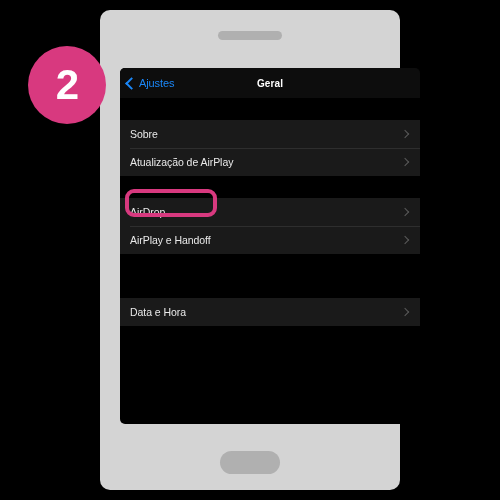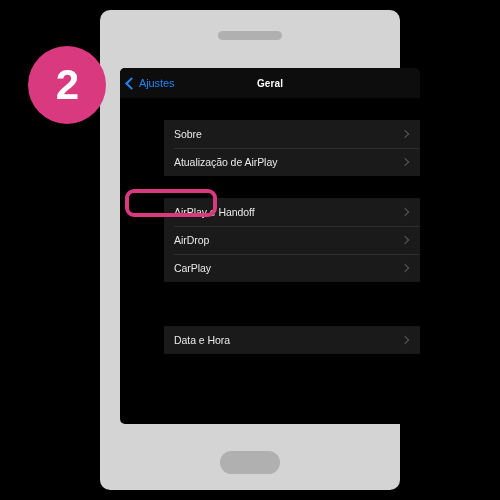--- a/index.html
+++ b/index.html
@@ -109,21 +109,20 @@
     background: #000000;
   }
   .section-gap {
     background: #000000;
   }
   .gap-top { height: 22px; }
   .gap-mid { height: 22px; }
 
   .group {
     background: #1a1a1a;
-    margin-left: 44px;
   }
   .row {
     position: relative;
     height: 28px;
     display: flex;
     align-items: center;
     padding-left: 10px;
     padding-right: 10px;
     cursor: pointer;
     box-sizing: border-box;
@@ -220,29 +219,25 @@
           <div class="row">
             <span class="row-label">Atualização de AirPlay</span>
             <span class="row-chevron"></span>
           </div>
         </div>
 
         <div class="section-gap gap-mid"></div>
 
         <div class="group">
           <div class="row">
+            <span class="row-label">AirDrop</span>
+            <span class="row-chevron"></span>
+          </div>
+          <div class="row">
             <span class="row-label">AirPlay e Handoff</span>
-            <span class="row-chevron"></span>
-          </div>
-          <div class="row">
-            <span class="row-label">AirDrop</span>
-            <span class="row-chevron"></span>
-          </div>
-          <div class="row">
-            <span class="row-label">CarPlay</span>
             <span class="row-chevron"></span>
           </div>
         </div>
 
         <div class="section-gap gap-mid"></div>
 
 
         <div class="section-gap gap-mid"></div>
 
         <div class="group">

